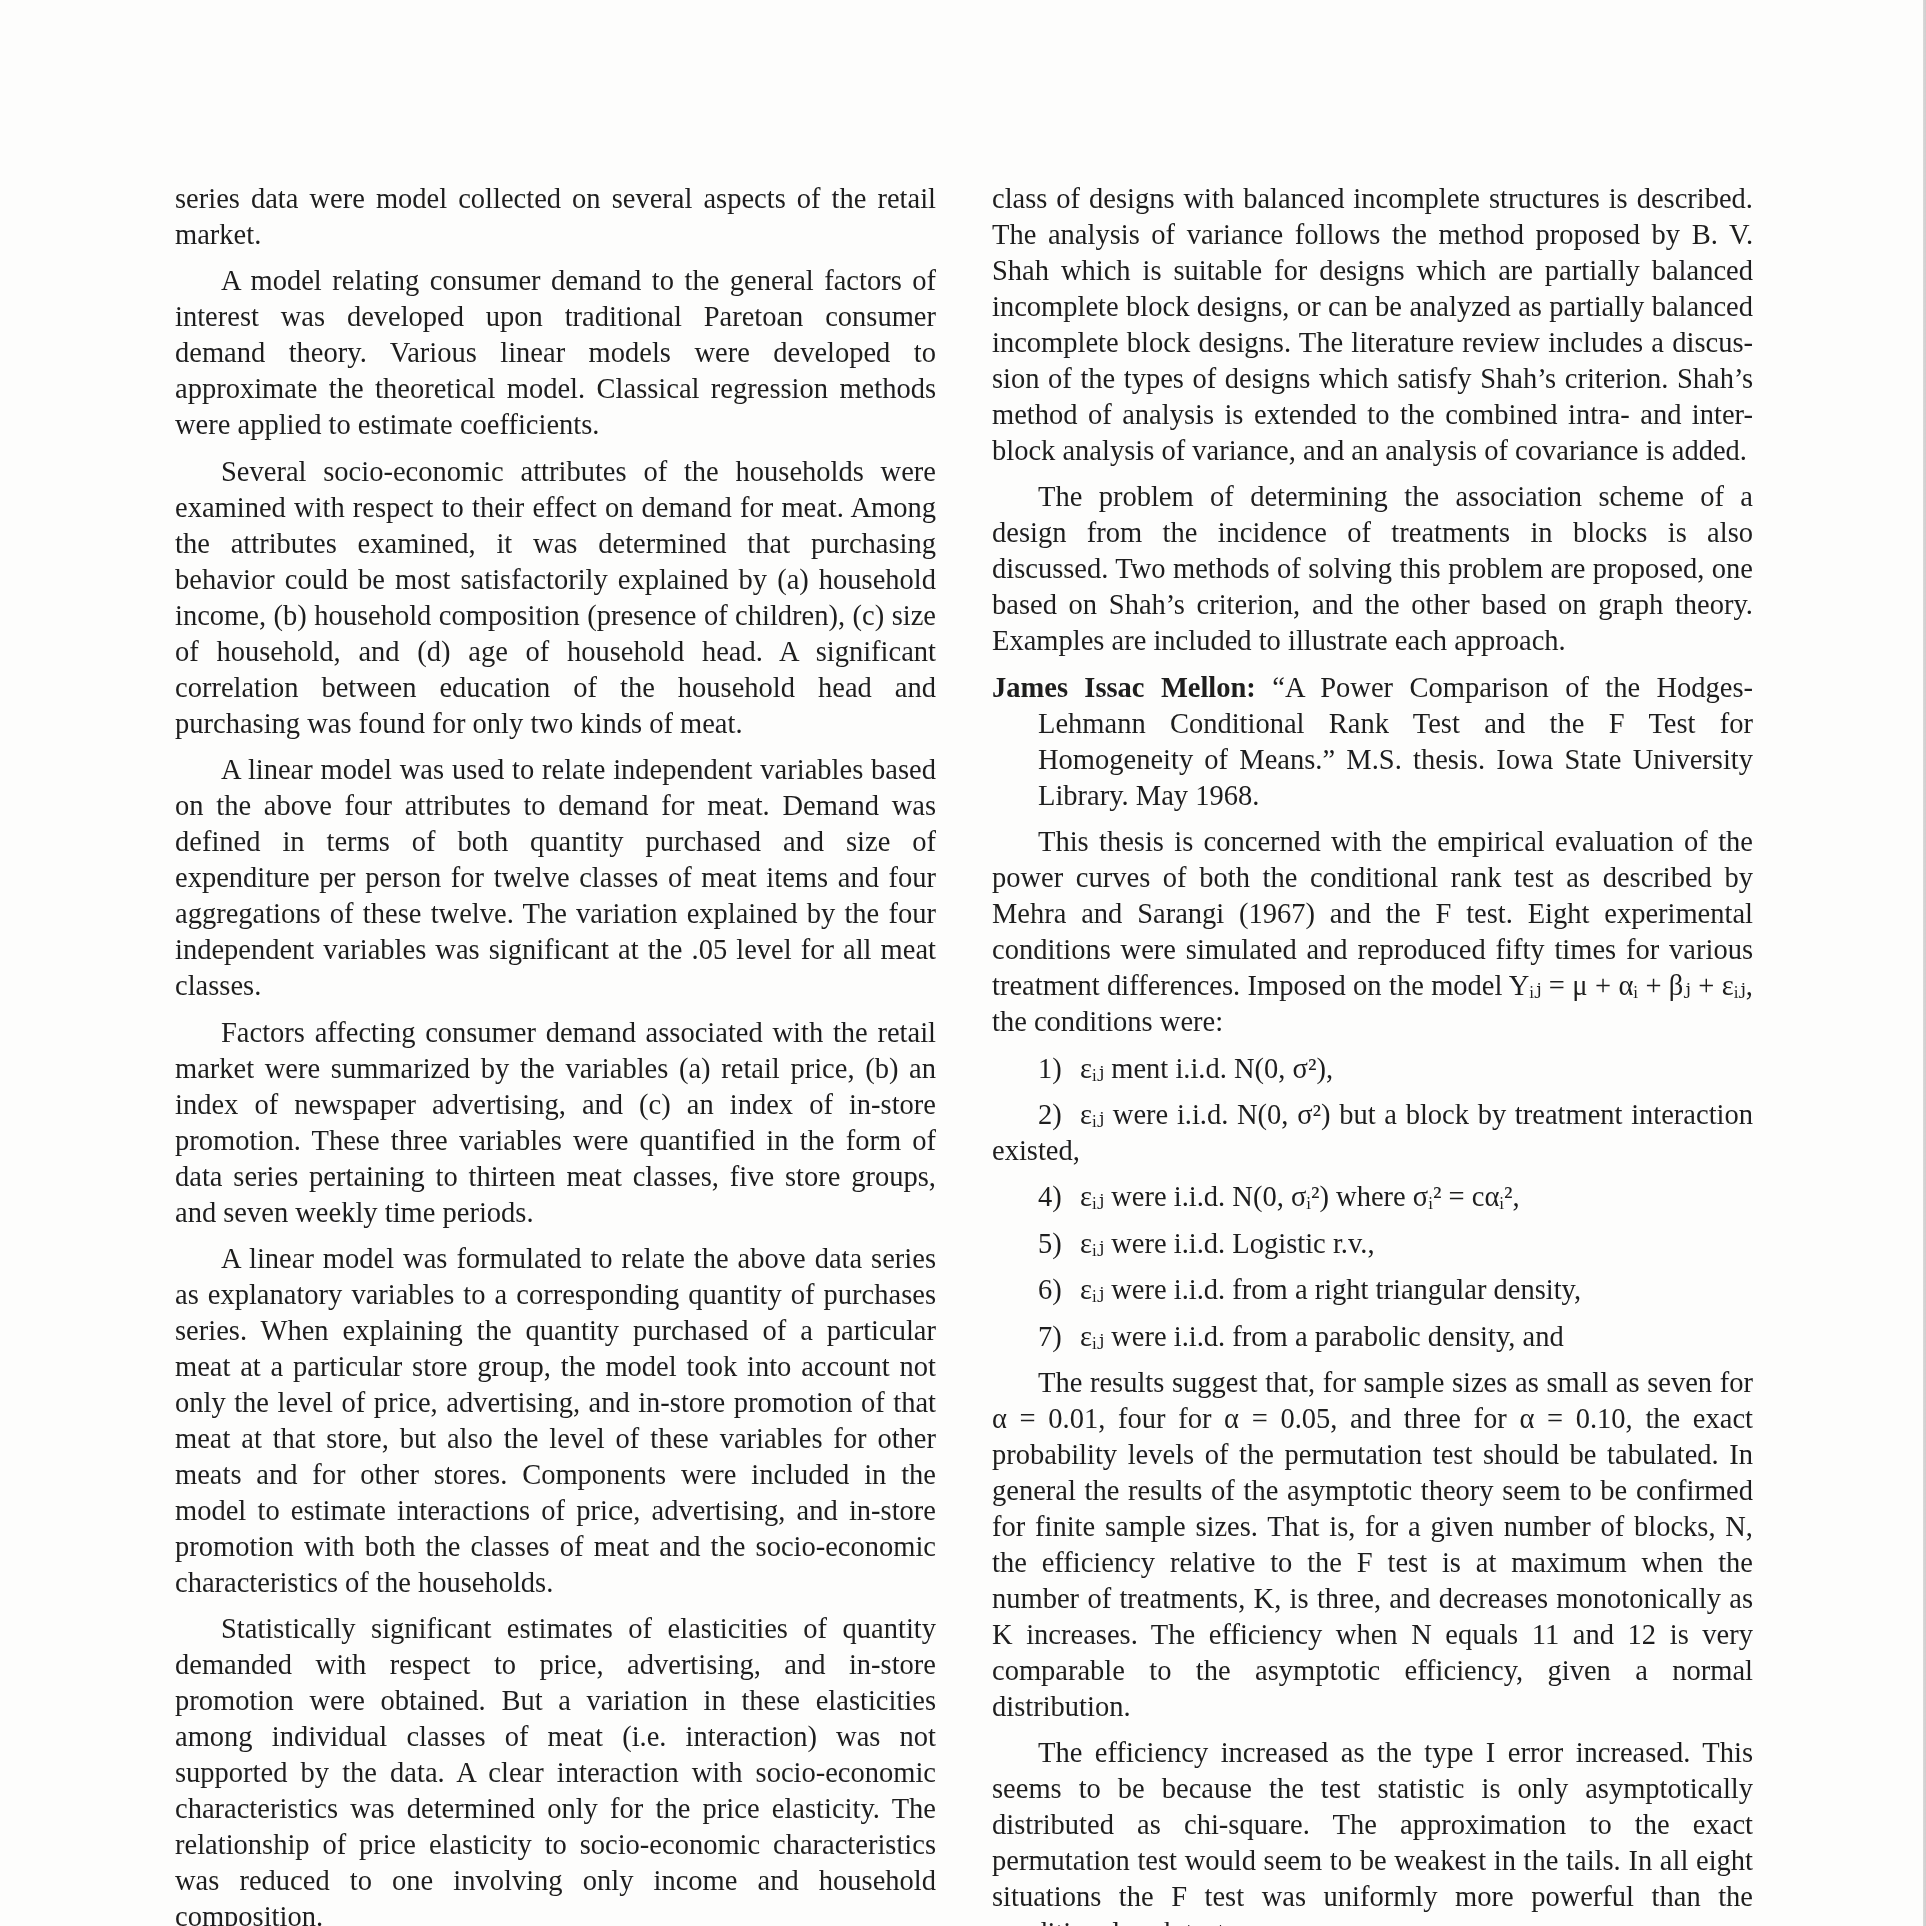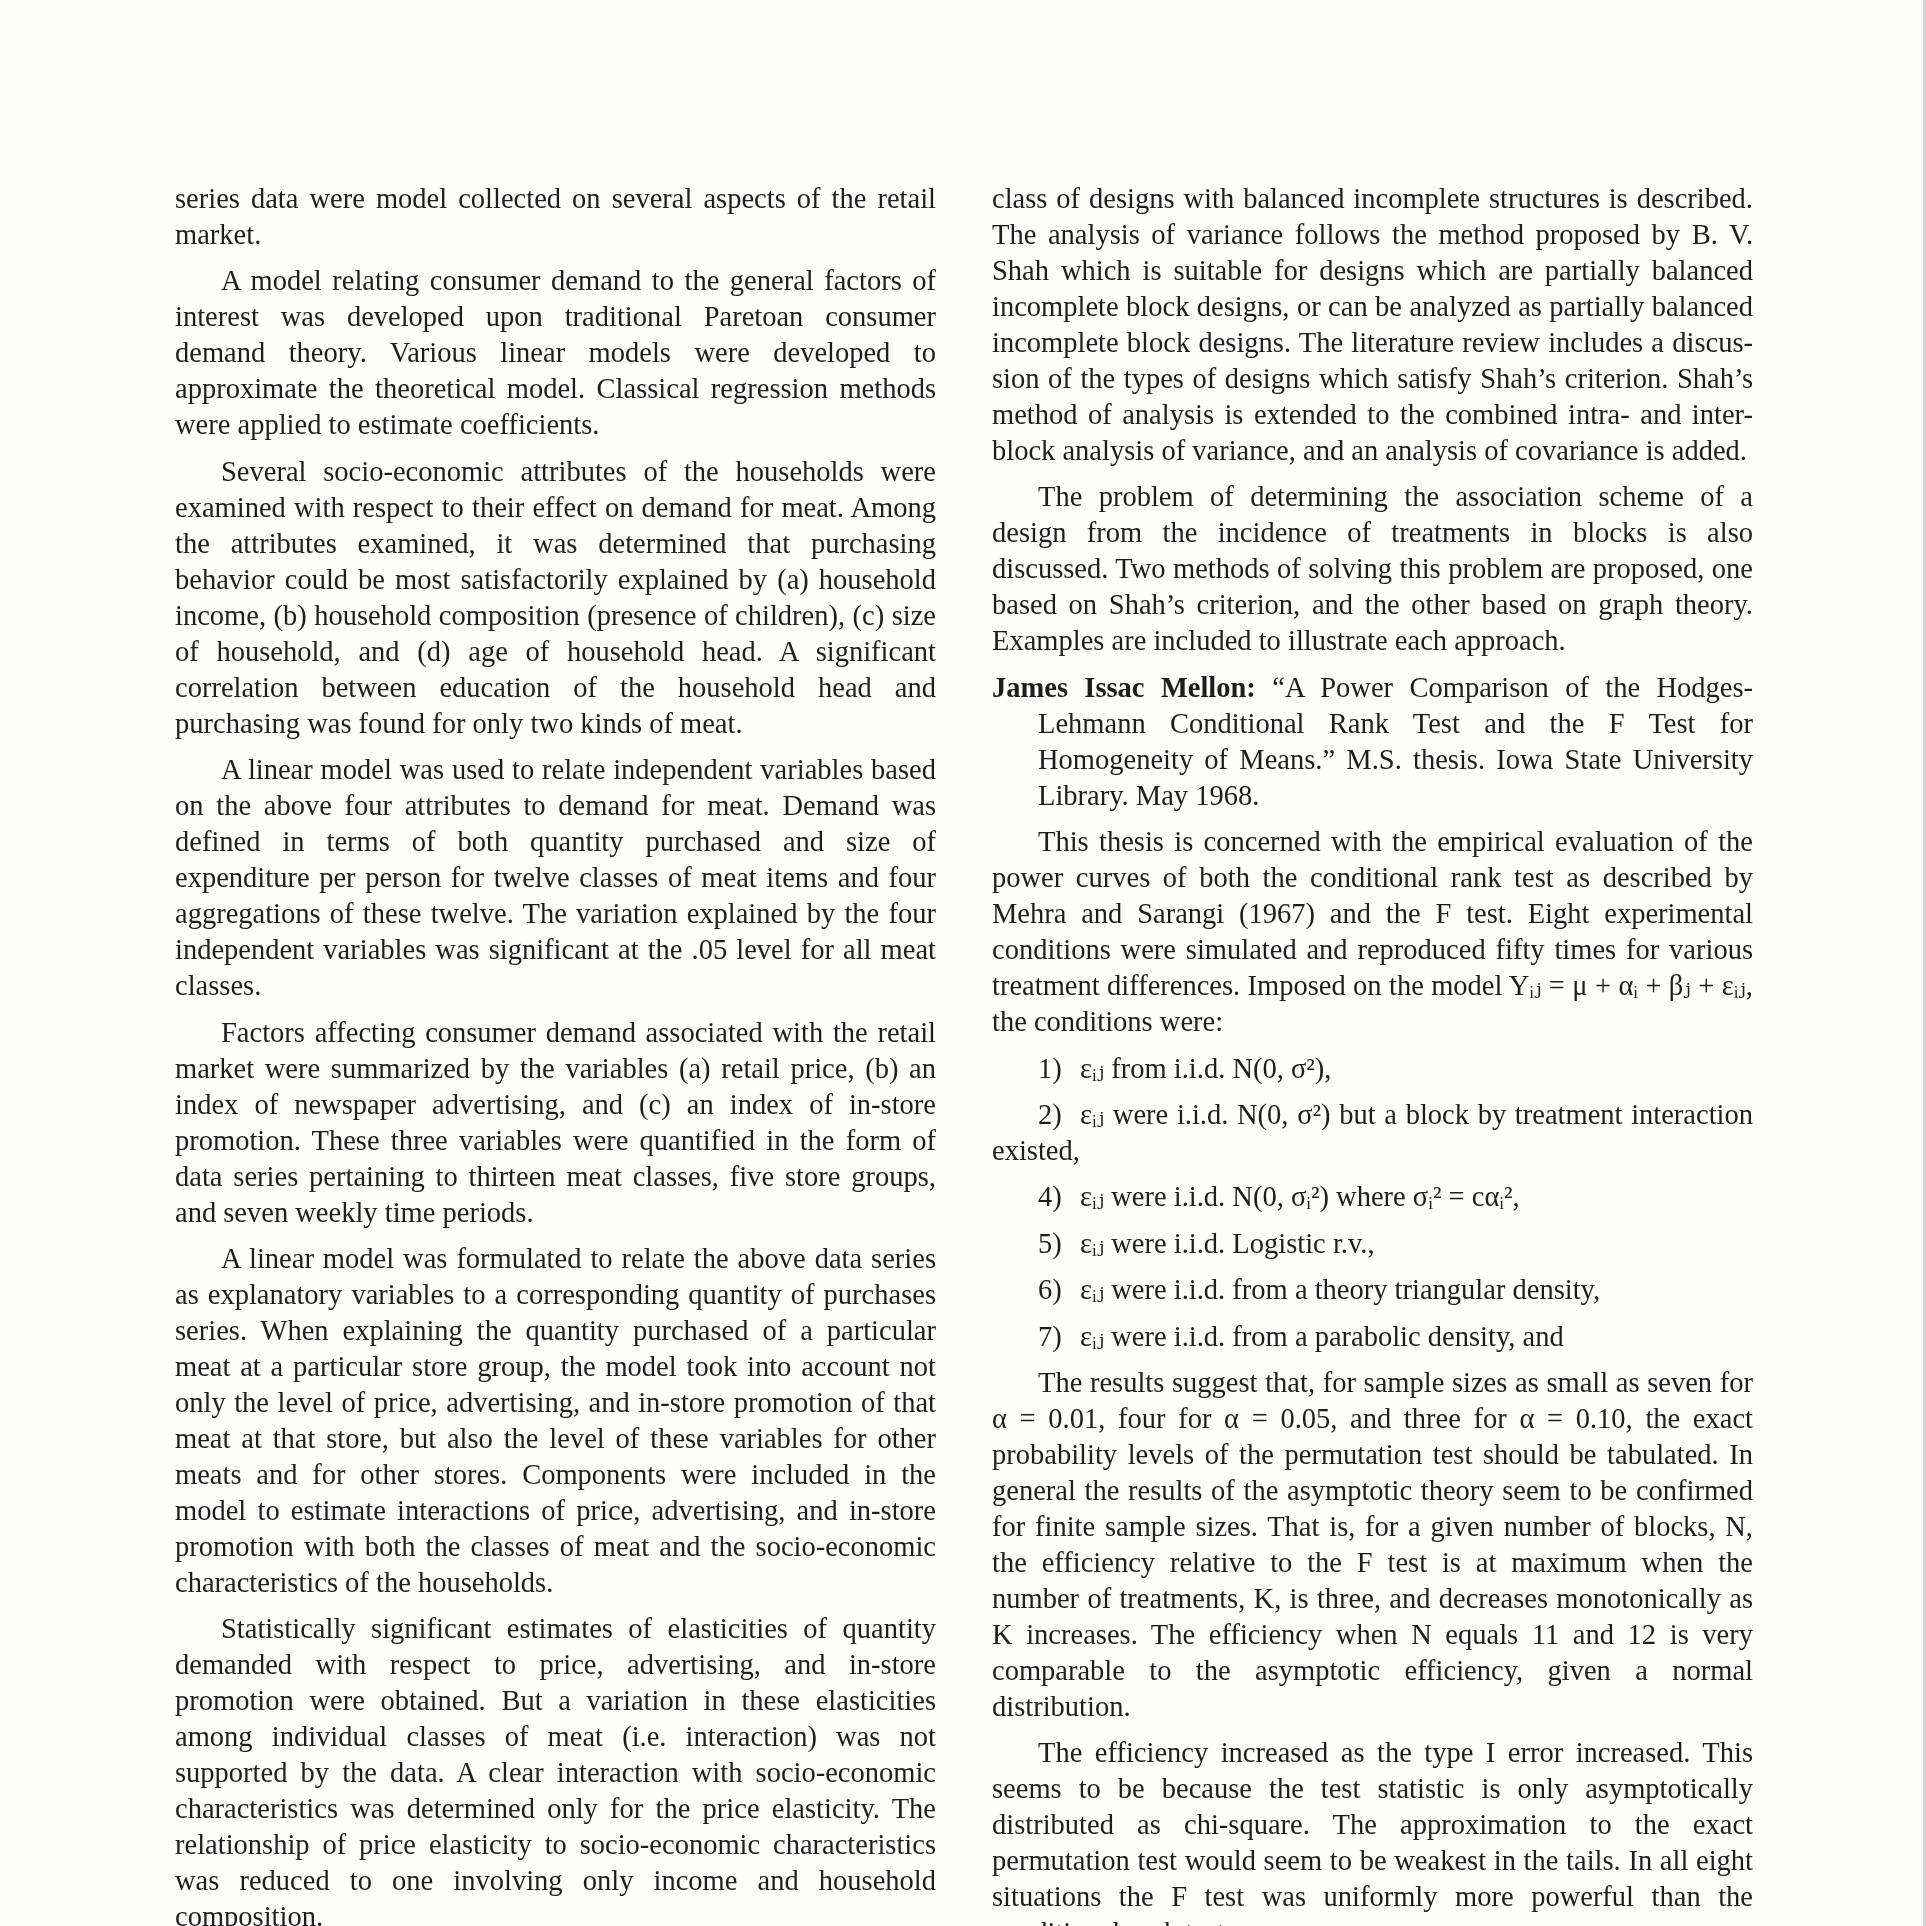--- a/index.html
+++ b/index.html
@@ -36,25 +36,25 @@
   </div>
 
   <div class="col col-right">
     <p class="noindent">class of designs with balanced incomplete structures is described. The analysis of variance follows the method proposed by B. V. Shah which is suitable for designs which are partially balanced incomplete block designs, or can be analyzed as partially balanced incomplete block designs. The literature review includes a discus­sion of the types of designs which satisfy Shah’s crite­rion. Shah’s method of analysis is extended to the com­bined intra- and inter-block analysis of variance, and an analysis of covariance is added.</p>
     <p>The problem of determining the association scheme of a design from the incidence of treatments in blocks is also discussed. Two methods of solving this problem are proposed, one based on Shah’s criterion, and the other based on graph theory. Examples are included to il­lustrate each approach.</p>
     <div class="entry">
       <span class="author">James Issac Mellon:</span>
       <span>“A Power Comparison of the Hodges-Lehmann Conditional Rank Test and the F Test for Homogeneity of Means.” M.S. thesis. Iowa State University Library. May 1968.</span>
     </div>
     <p>This thesis is concerned with the empirical evalua­tion of the power curves of both the conditional rank test as described by Mehra and Sarangi (1967) and the F test. Eight experimental conditions were sim­ulated and reproduced fifty times for various treatment differences. Imposed on the model Yᵢⱼ = μ + αᵢ + βⱼ + εᵢⱼ, the conditions were:</p>
-    <div class="cond"><span class="num">1)</span><span>εᵢⱼ from i.i.d. N(0, σ²),</span></div>
+    <div class="cond"><span class="num">1)</span><span>εᵢⱼ ment i.i.d. N(0, σ²),</span></div>
     <div class="cond"><span class="num">2)</span><span>εᵢⱼ were i.i.d. N(0, σ²) but a block by treat­ment interaction existed,</span></div>
     <div class="cond"><span class="num">4)</span><span>εᵢⱼ were i.i.d. N(0, σᵢ²) where σᵢ² = cαᵢ²,</span></div>
     <div class="cond"><span class="num">5)</span><span>εᵢⱼ were i.i.d. Logistic r.v.,</span></div>
-    <div class="cond"><span class="num">6)</span><span>εᵢⱼ were i.i.d. from a theory triangular density,</span></div>
+    <div class="cond"><span class="num">6)</span><span>εᵢⱼ were i.i.d. from a right triangular density,</span></div>
     <div class="cond"><span class="num">7)</span><span>εᵢⱼ were i.i.d. from a parabolic density, and</span></div>
     <p>The results suggest that, for sample sizes as small as seven for α = 0.01, four for α = 0.05, and three for α = 0.10, the exact probability levels of the permuta­tion test should be tabulated. In general the results of the asymptotic theory seem to be confirmed for finite sample sizes. That is, for a given number of blocks, N, the efficiency relative to the F test is at max­imum when the number of treatments, K, is three, and decreases monotonically as K increases. The efficiency when N equals 11 and 12 is very comparable to the asymptotic efficiency, given a normal distribution.</p>
     <p>The efficiency increased as the type I error in­creased. This seems to be because the test statistic is only asymptotically distributed as chi-square. The ap­proximation to the exact permutation test would seem to be weakest in the tails. In all eight situations the F test was uniformly more powerful than the conditional rank test.</p>
   </div>
 
   <div class="edge-right"></div>
 
 </div>
 
 

